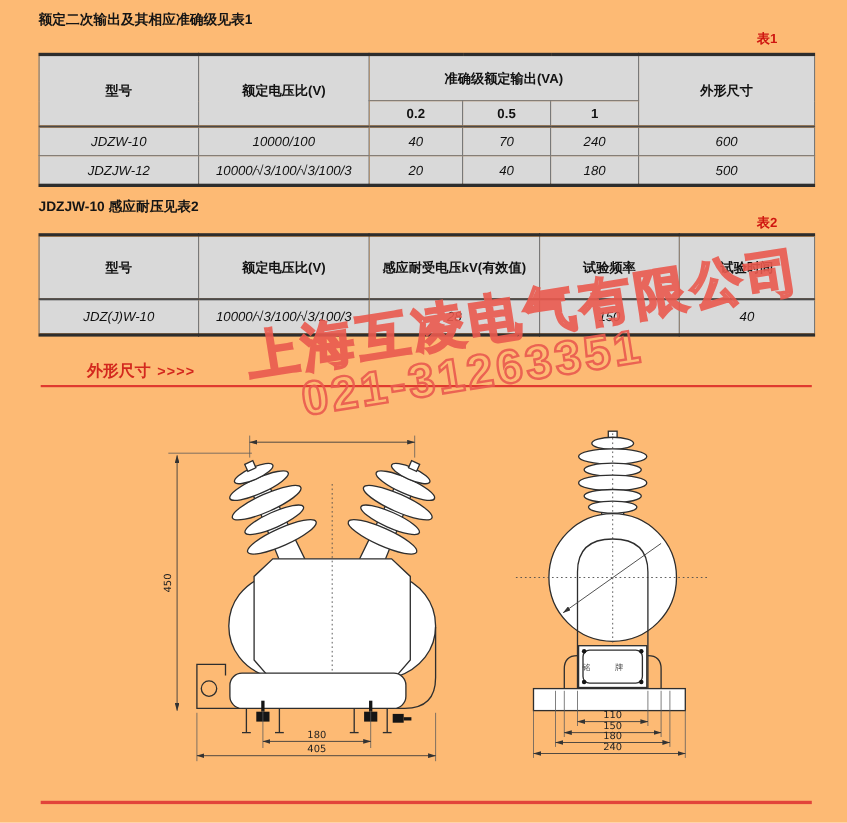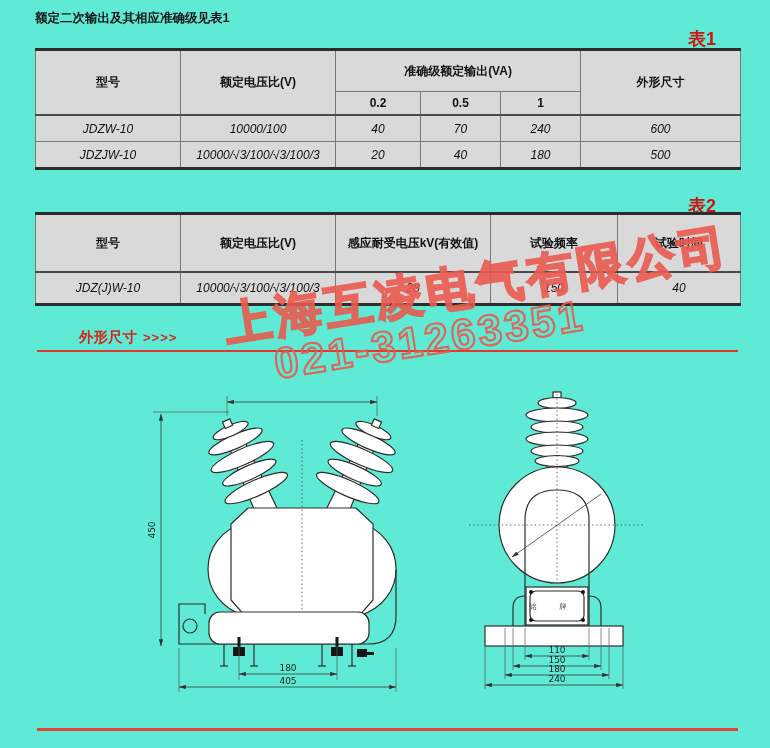--- a/index.html
+++ b/index.html
@@ -1,19 +1,19 @@
 <!DOCTYPE html>
 <html><head>
 <meta charset="utf-8">
 <style>
   html,body{margin:0;padding:0;background:#fff;}
-  .page{position:relative;width:770px;height:748px;background:#5eead4;overflow:hidden;
+  .page{position:relative;width:770px;height:748px;background:#fdba74;overflow:hidden;
         font-family:"Liberation Sans","DejaVu Sans",sans-serif;}
   .cap{position:absolute;font-size:12.5px;font-weight:bold;color:#151515;white-space:nowrap;}
-  .tag{position:absolute;font-size:18px;font-weight:bold;color:#cf1610;}
+  .tag{position:absolute;font-size:12px;font-weight:bold;color:#cf1610;}
   table{border-collapse:collapse;table-layout:fixed;position:absolute;left:35px;}
   th,td{border:1px solid #787878;background:#d9d9d9;font-size:12px;text-align:center;
         padding:0;color:#111;overflow:hidden;white-space:nowrap;}
   th{font-weight:bold;}
   td{font-weight:normal;font-style:italic;}
   .t1{top:48px;width:705px;border-top:3px solid #2d2d2d;border-bottom:3px solid #2d2d2d;}
   .t1 thead tr.main th{height:40px;}
   .t1 thead tr.sub th{height:22px;}
   .t1 thead tr.sub th, .t1 thead th[rowspan]{border-bottom:2px solid #4a4a4a;}
   .t1 tbody td{height:25px;}
@@ -71,30 +71,31 @@
     <tbody>
       <tr>
         <td>JDZW-10</td>
         <td>10000/100</td>
         <td>40</td>
         <td>70</td>
         <td>240</td>
         <td>600</td>
       </tr>
       <tr>
-        <td>JDZJW-10</td>
+        <td>JDZJW-12</td>
         <td>10000/√3/100/√3/100/3</td>
         <td>20</td>
         <td>40</td>
         <td>180</td>
         <td>500</td>
       </tr>
     </tbody>
   </table>
 
+  <div class="cap" style="top:180px;left:35px">JDZJW-10 感应耐压见表2</div>
   <div class="tag" style="top:194px;left:688px">表2</div>
 
   <table class="t2">
     <colgroup>
       <col style="width:145px">
         <col style="width:155px">
         <col style="width:155px">
       <col style="width:127px">
         <col style="width:123px">
     </colgroup>

